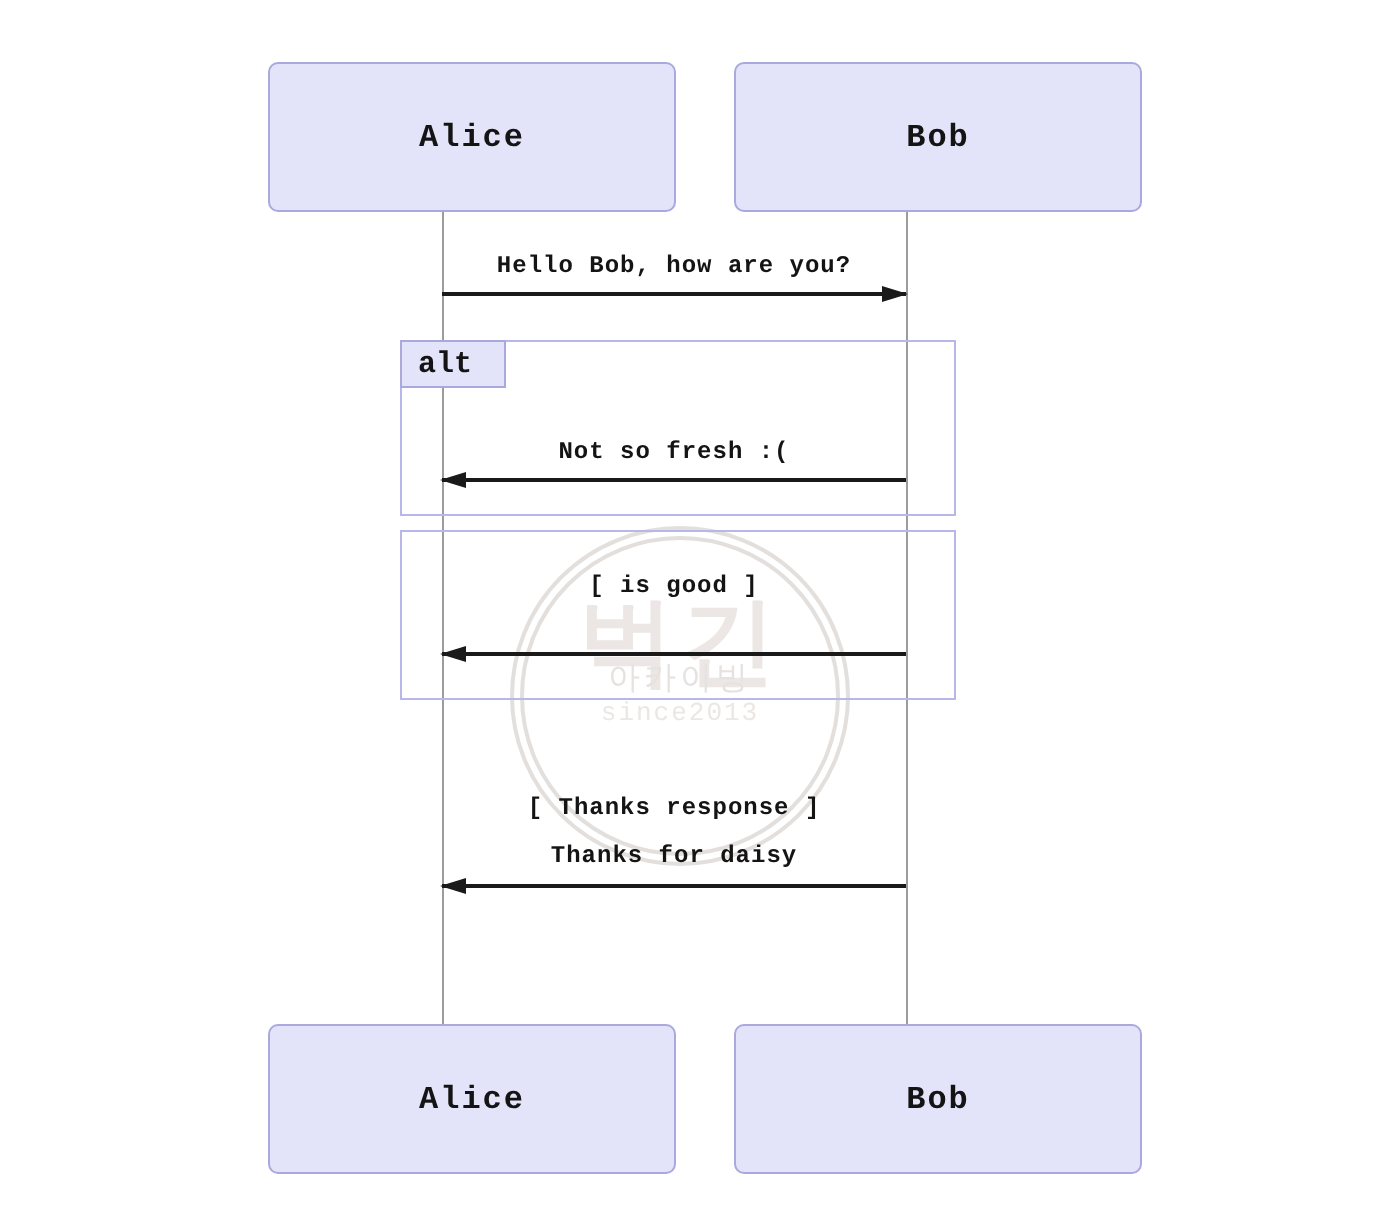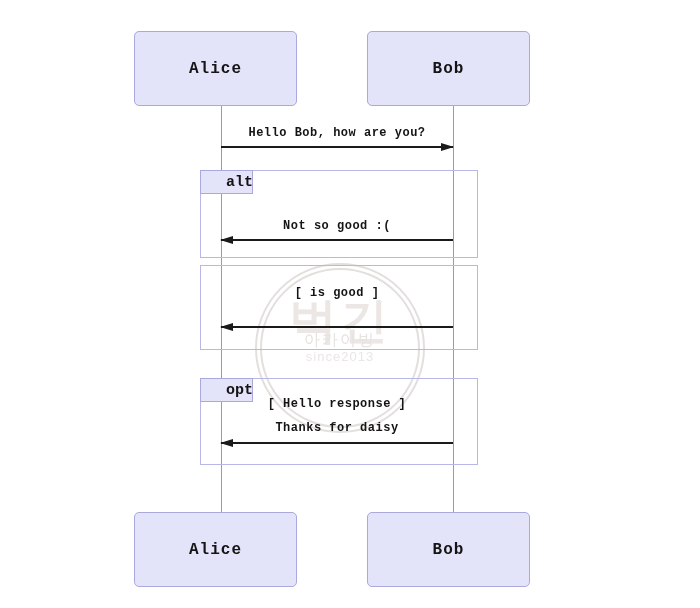--- a/index.html
+++ b/index.html
@@ -23,32 +23,32 @@
   .wm-sub {
     position:absolute; left:0; right:0; top:67px; text-align:center;
     font-size:16px; line-height:20px; letter-spacing:2px;
     color:var(--watermark-subtitle,#e6e2df);
     font-family:"Liberation Sans","DejaVu Sans",sans-serif;
   }
   .wm-since {
     position:absolute; left:0; right:0; top:87px; text-align:center;
     font-size:13px; line-height:14px; letter-spacing:1px;
     color:var(--watermark-since,#eae7e4);
-    font-family:Liberation Sans, sans-serif;
+    font-family:Liberation Mono, monospace;
   }
 
   
   .lifeline { position:absolute; top:106px; height:406px; width:1px;
               background:var(--lifeline,#9c9c9c); z-index:1; }
   .lifeline-left  { left:221px; }
   .lifeline-right { left:453px; }
 
   
   .actor {
-    position:absolute; width:163px; height:75px; box-sizing:border-box;
+    position:absolute; width:204px; height:75px; box-sizing:border-box;
     background:var(--actor-fill,#e3e3fa);
     border:1px solid var(--actor-border,#a9a9dd);
     border-radius:5px; z-index:2;
     display:flex; align-items:center; justify-content:center;
     font-size:16px; font-weight:700; letter-spacing:1px;
     color:var(--text,#141414);
   }
   .actor-top-left     { left:134px; top:31px; }
   .actor-top-right    { left:367px; top:31px; }
   .actor-bottom-left  { left:134px; top:512px; }
@@ -57,21 +57,21 @@
   
   .frame {
     position:absolute; box-sizing:border-box;
     border:1px solid var(--frame-border,#b7b7ea); z-index:1;
   }
   .frame-alt-1 { left:200px; top:170px; width:278px; height:88px; }
   .frame-alt-2 { left:200px; top:265px; width:278px; height:85px; }
   .frame-opt   { left:200px; top:378px; width:278px; height:87px; }
   .frame-label {
     position:absolute; left:-1px; top:-1px; width:53px; height:24px;
-    box-sizing:border-box; padding-left:25px;
+    box-sizing:border-box; padding-left:8px;
     background:var(--actor-fill,#e3e3fa);
     border:1px solid var(--actor-border,#a9a9dd);
     display:flex; align-items:center;
     font-size:15px; font-weight:700; color:var(--text,#141414);
   }
 
   
   .msg {
     position:absolute; left:337px; transform:translateX(-50%);
     white-space:nowrap; z-index:2;
@@ -123,35 +123,32 @@
   </div>
 
   <div class="msg msg-hello">Hello Bob, how are you?</div>
   <div class="arrow right arrow-1">
     <span class="head"></span>
   </div>
 
   <div class="frame frame-alt-1">
     <div class="frame-label">alt</div>
   </div>
-  <div class="msg msg-notsogood">Not so good :(</div>
+  <div class="msg msg-notsogood">Not so fresh :(</div>
   <div class="arrow left arrow-2">
     <span class="head"></span>
   </div>
 
   <div class="frame frame-alt-2"></div>
   <div class="msg cond-well">[ is good ]</div>
   <div class="arrow left arrow-3">
     <span class="head"></span>
   </div>
 
-  <div class="frame frame-opt">
-    <div class="frame-label">opt</div>
-  </div>
-  <div class="msg cond-extra">[ Hello response ]</div>
+  <div class="msg cond-extra">[ Thanks response ]</div>
   <div class="msg msg-thanks">Thanks for daisy</div>
   <div class="arrow left arrow-4">
     <span class="head"></span>
   </div>
 
   <div class="actor actor-bottom-left">
     <span>Alice</span>
   </div>
   <div class="actor actor-bottom-right">
     <span>Bob</span>

